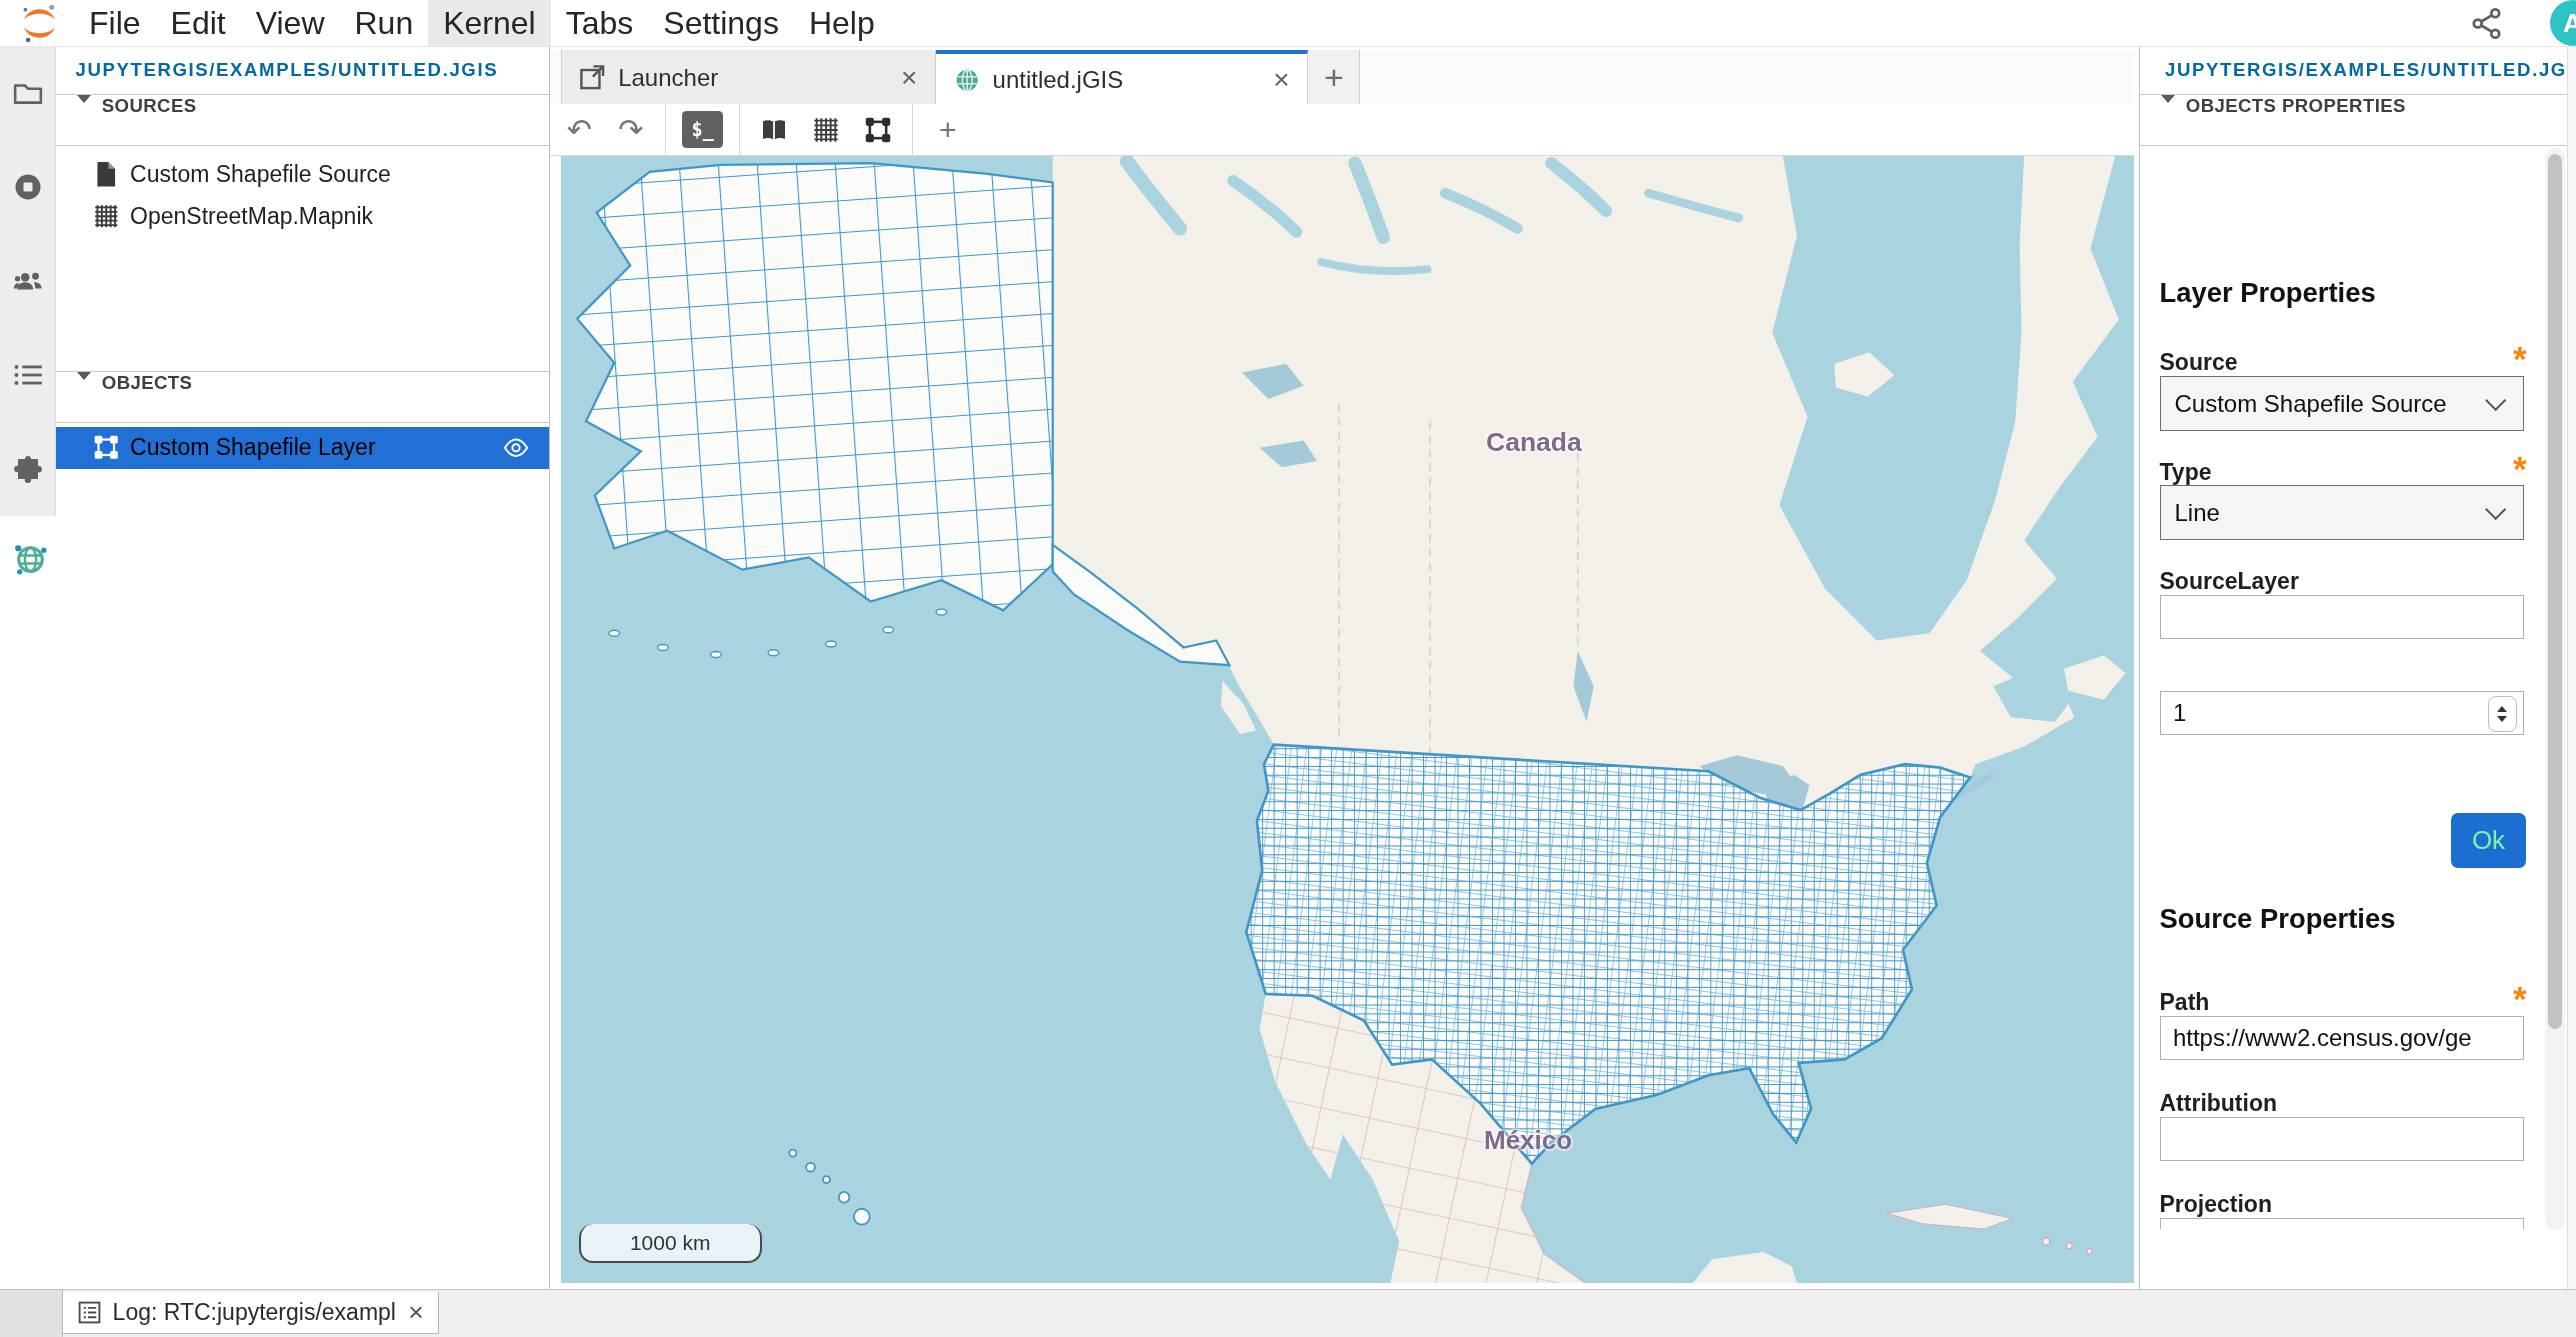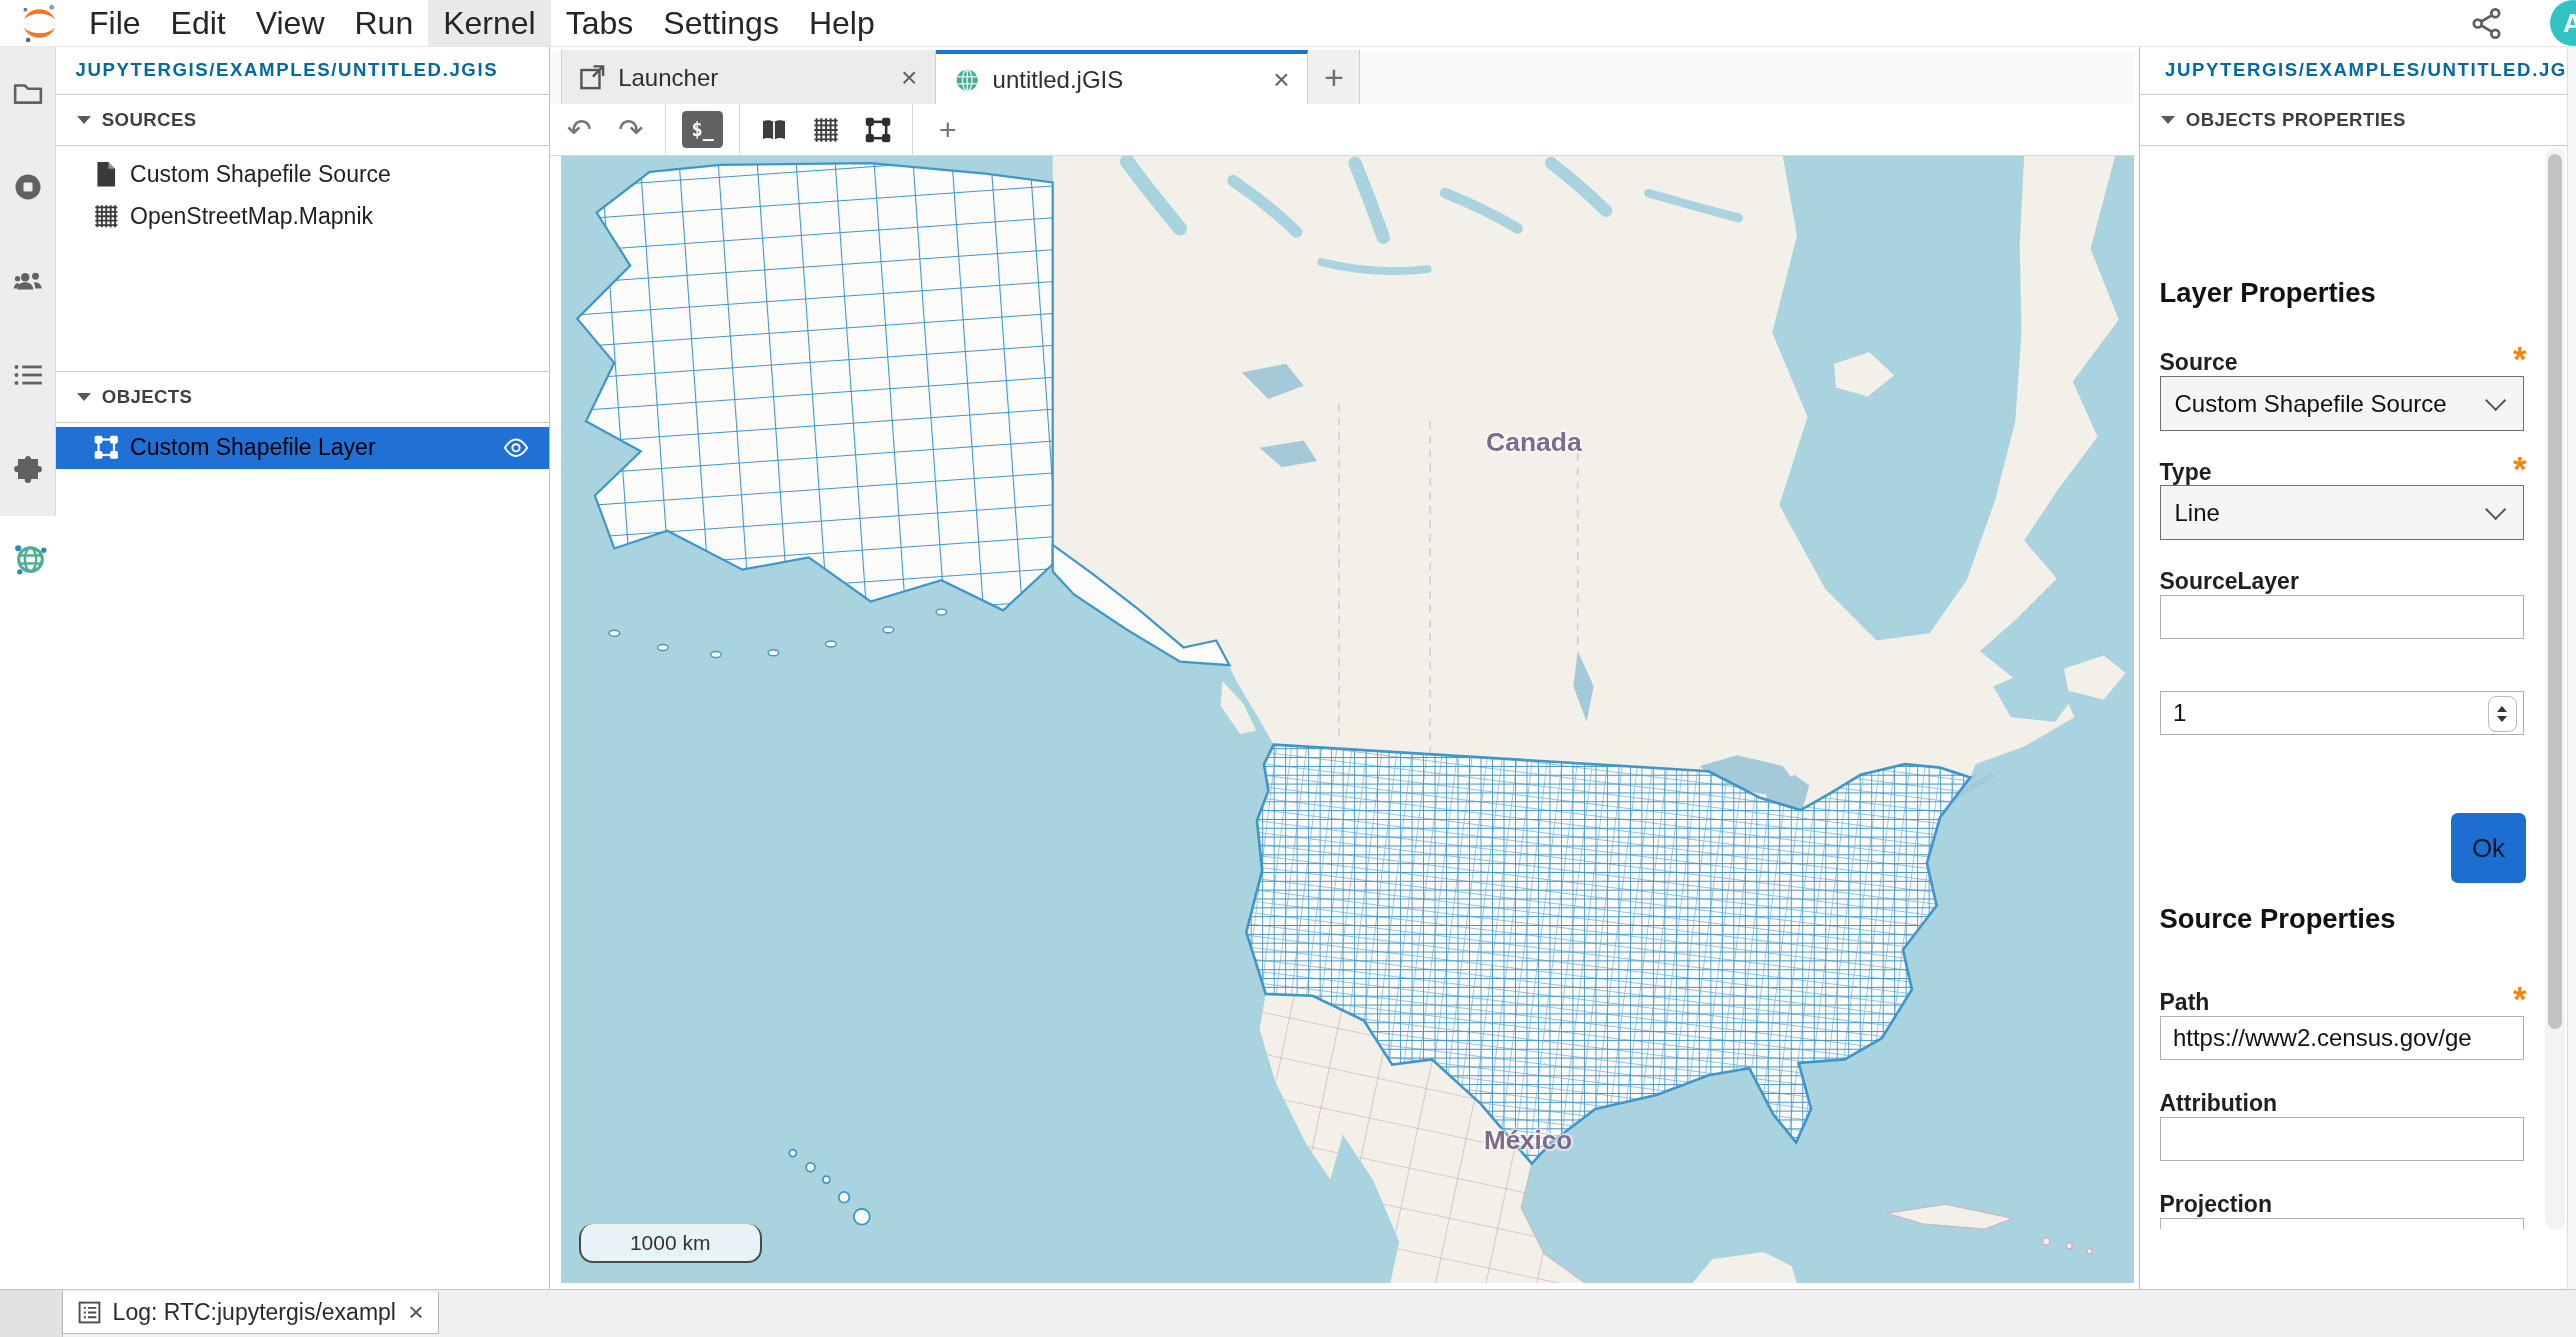--- a/index.html
+++ b/index.html
@@ -24,21 +24,21 @@
     border-right:0.9px solid #d9d9d9;display:flex;flex-direction:column;align-items:center;}
   .act-icon{width:55px;height:94px;display:flex;align-items:center;justify-content:center;color:#616161;}
   .act-icon svg{width:30px;height:30px;}
   #gis-activity-icon{position:absolute;left:10.6px;top:539px;width:39px;height:41px;}
 
   
   #left-panel{position:absolute;left:56px;top:46px;width:493px;height:1243px;background:#fff;
     border-right:0.9px solid #bdbdbd;}
   .panel-title{height:48px;line-height:48px;font-size:18.6px;font-weight:bold;color:#0369a1;
     letter-spacing:1.6px;padding-left:19.5px;border-bottom:0.9px solid #c9c9c9;white-space:nowrap;overflow:hidden;}
-  .section-row{height:50px;display:flex;align-items:center;padding-left:10.6px;
+  .section-row{height:50px;display:flex;padding-left:10.6px;
     border-bottom:0.9px solid #c9c9c9;background:#fff;}
   .caret{width:0;height:0;border-left:7px solid transparent;border-right:7px solid transparent;
     border-top:8px solid #5a5a5a;margin:0 10.6px 0 10.6px;flex:none;}
   .section-label{font-size:18.6px;font-weight:bold;color:#3f3f3f;letter-spacing:0.4px;}
   .tree-item{height:42px;display:flex;align-items:center;padding-left:37px;font-size:23px;color:#1f1f1f;}
   .tree-item .ti-icon{width:26.5px;height:26.5px;margin-right:10.6px;flex:none;color:#3a3a3a;}
   .tree-item .eye{margin-left:auto;margin-right:19.5px;color:#555;width:28px;height:19.5px;flex:none;}
   .tree-item.selected{background:#2170d6;color:#000000;}
   .tree-item.selected .ti-icon,.tree-item.selected .eye{color:#fff;}
   #layers-block{position:absolute;left:0;top:325px;width:100%;}
@@ -87,21 +87,21 @@
     font-size:24px;color:#111;box-sizing:border-box;}
   .sel-chev{position:absolute;right:19.5px;top:16px;width:13.3px;height:13.3px;
     border-right:2.2px solid #555;border-bottom:2.2px solid #555;transform:rotate(45deg);}
   .txt-input{position:absolute;left:19.5px;width:364px;height:44px;border:1.8px solid #b0b0b0;
     background:#fff;font-size:24px;color:#111;padding:0 0 0 12.4px;box-sizing:border-box;
     font-family:"Liberation Sans",sans-serif;outline:none;}
   .spinner{position:absolute;left:348px;width:26.5px;height:34px;border:0.9px solid #bbb;border-radius:8px;
     background:#fff;display:flex;flex-direction:column;align-items:center;justify-content:center;gap:4.4px;}
   .spin-up{width:0;height:0;border-left:5.3px solid transparent;border-right:5.3px solid transparent;border-bottom:6.2px solid #333;}
   .spin-dn{width:0;height:0;border-left:5.3px solid transparent;border-right:5.3px solid transparent;border-top:6.2px solid #333;}
-  #ok-btn{position:absolute;left:311px;top:669px;width:75px;height:70px;background:#1c6fd1;color:#0f172a;
+  #ok-btn{position:absolute;left:311px;top:669px;width:75px;height:55px;background:#1c6fd1;color:#86efac;
     border:none;border-radius:7px;font-size:26px;font-family:"Liberation Sans",sans-serif;}
   #filters-row{position:absolute;left:0;top:1183px;width:100%;height:57px;background:#fff;
     border-top:0.9px solid #c9c9c9;display:flex;align-items:center;padding-left:10.6px;box-sizing:border-box;z-index:5;}
   #rp-scroll-track{position:absolute;left:405px;top:102px;width:19.5px;height:1082px;background:#f3f3f3;border-radius:9.7px;}
   #rp-scroll-thumb{position:absolute;left:408px;top:108px;width:14px;height:875px;background:#c2c2c2;border-radius:7px;}
 
   
   #win-scrollbar{position:absolute;left:2567px;top:0;width:8.8px;height:1337px;background:#f7f7f7;border-left:0.9px solid #ddd;}
 
   

